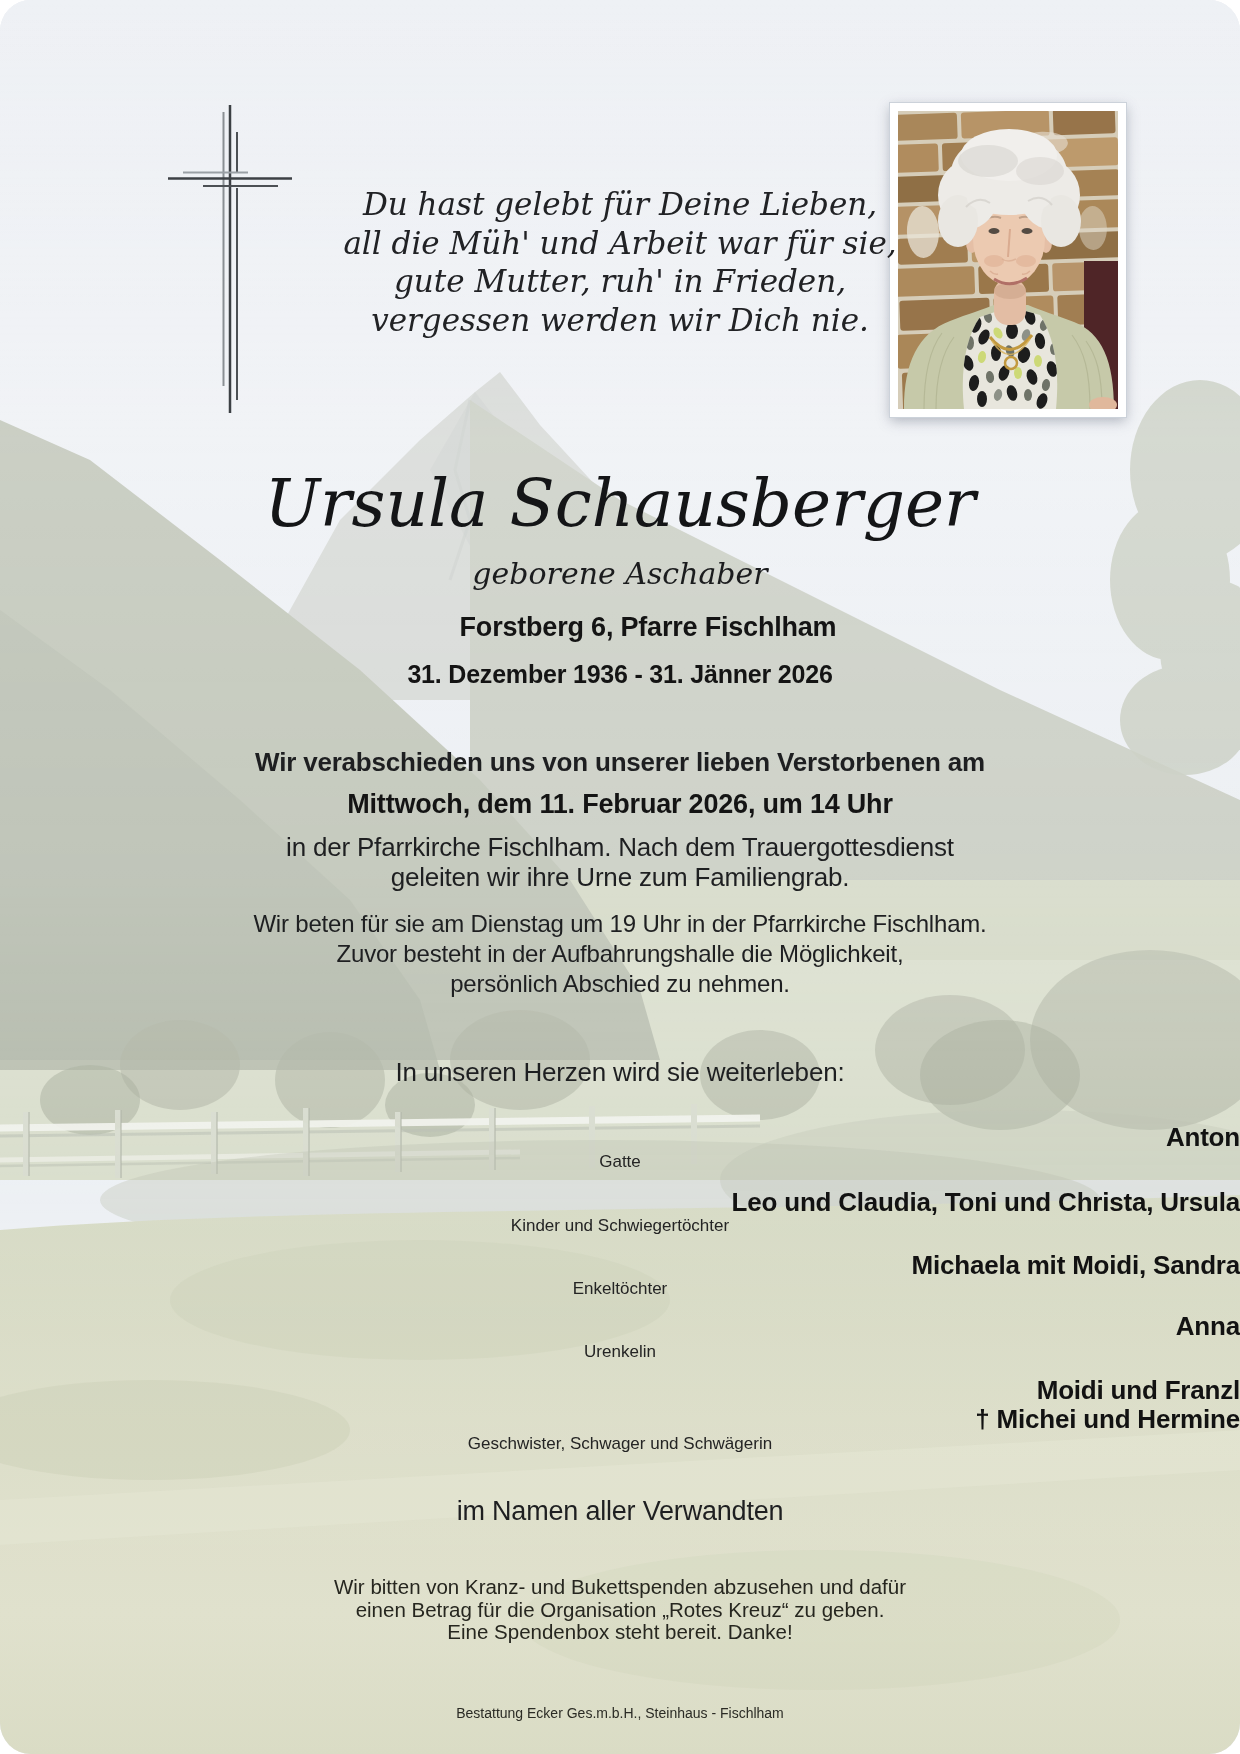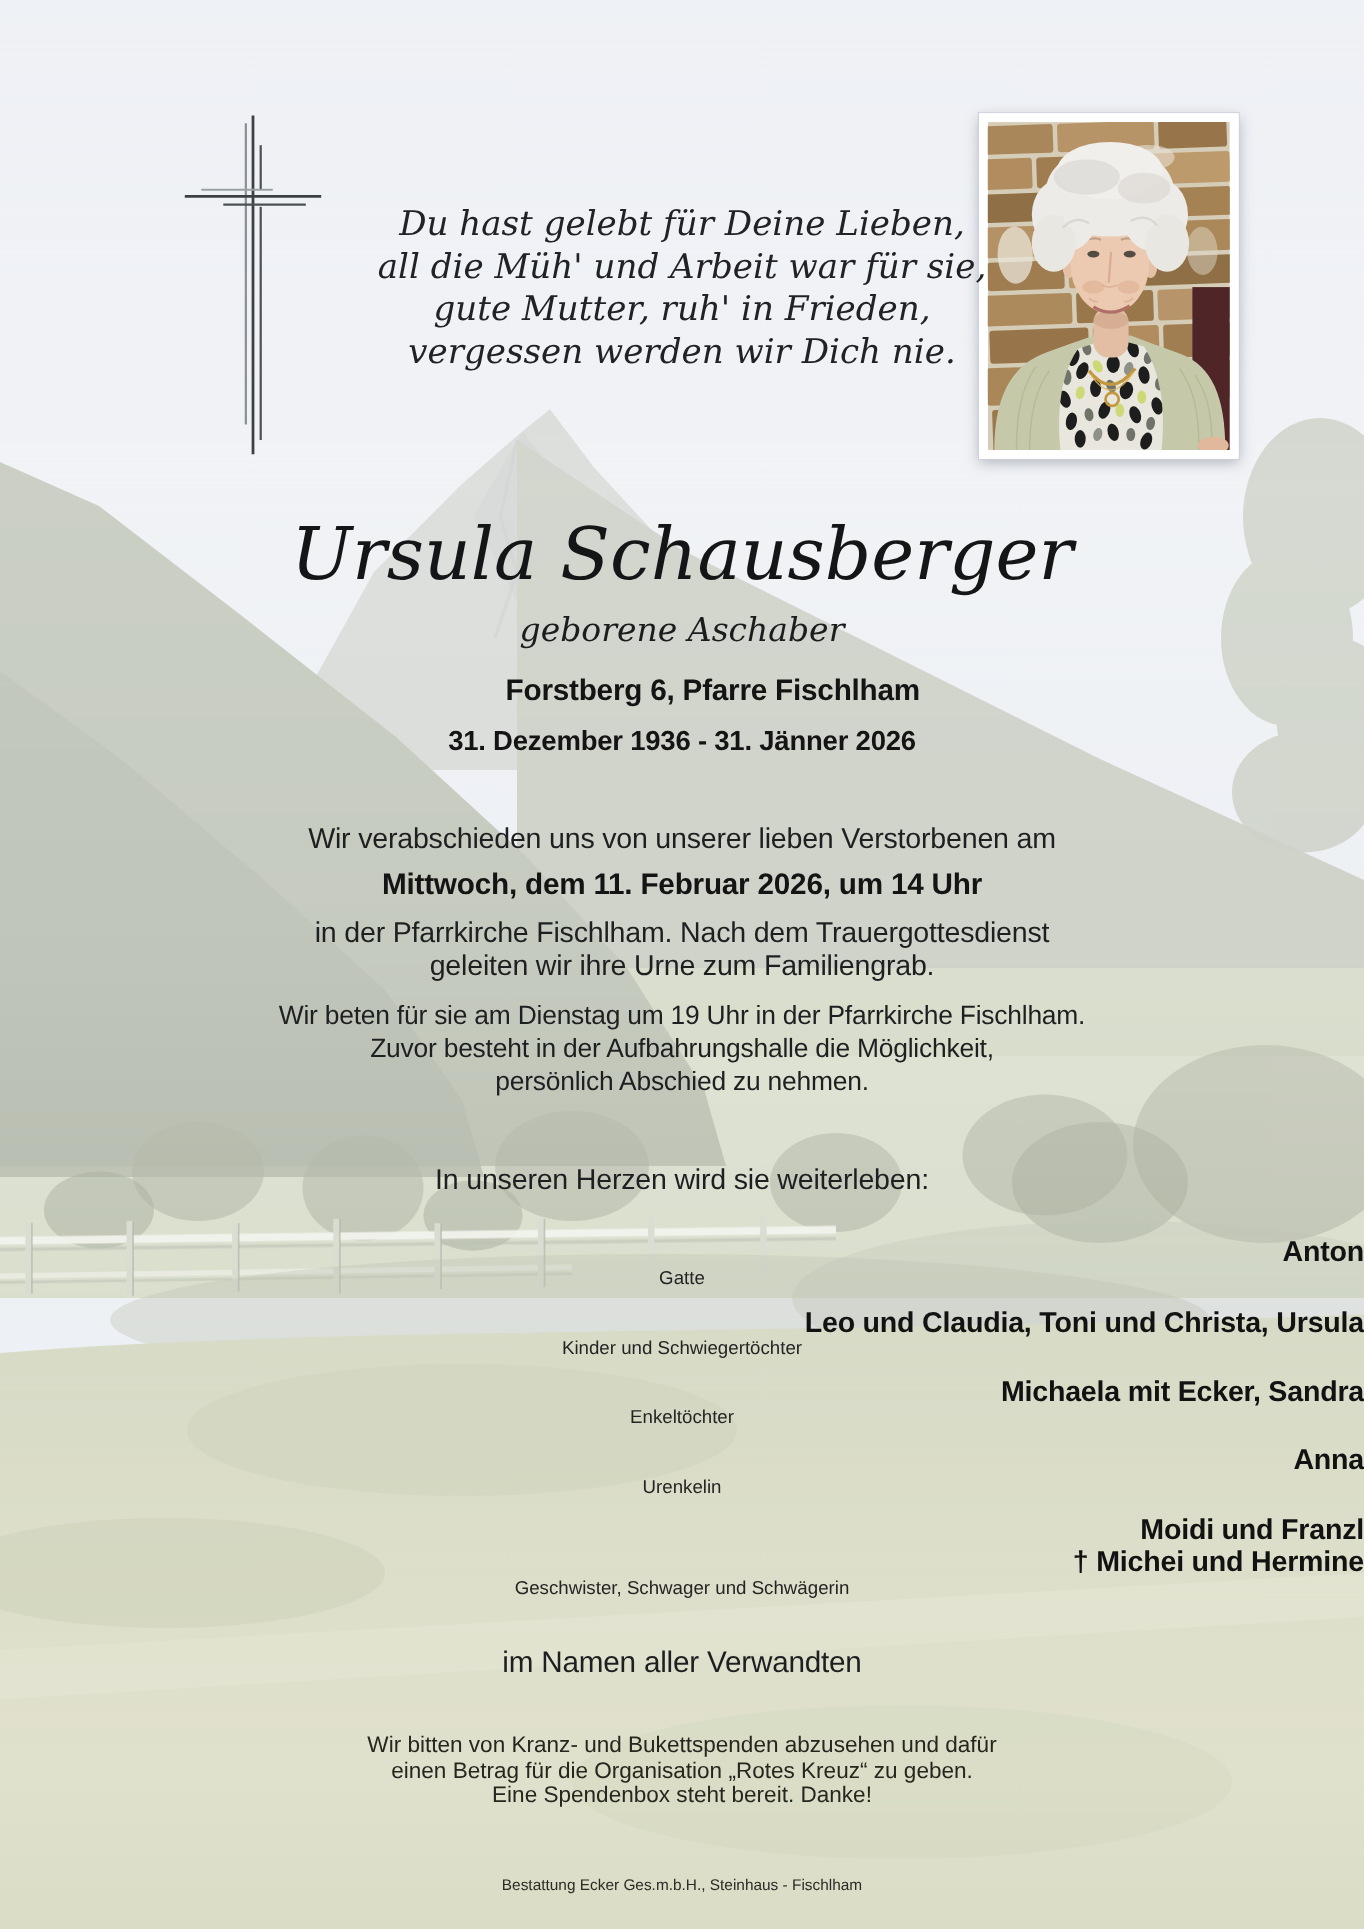--- a/index.html
+++ b/index.html
@@ -1,28 +1,28 @@
 <!DOCTYPE html>
 <html><head>
 <meta charset="utf-8">
 <style>
   html,body{margin:0;padding:0;background:#ffffff;}
   .page{position:relative;width:1240px;height:1754px;overflow:hidden;background:#e9edf2;
-        font-family:"Liberation Sans", sans-serif;}
+        font-family:"Liberation Sans", sans-serif;border-radius:31px;}
   .bg{position:absolute;left:0;top:0;width:1240px;height:1754px;}
   .cross{position:absolute;left:160px;top:100px;width:140px;height:330px;}
   .tc{position:absolute;left:0;width:1240px;text-align:center;color:#1e1f21;}
   .poem{top:185px;font-family:"DejaVu Serif", serif;font-style:italic;font-size:31px;
         line-height:38.5px;color:#212225;}
   .name{top:462px;font-family:"DejaVu Serif", serif;font-style:italic;font-size:66px;
         line-height:84px;color:#141517;}
   .maiden{top:556px;font-family:"DejaVu Serif", serif;font-style:italic;font-size:30px;color:#1b1c1e;}
   .address{top:612px;font-size:27px;font-weight:bold;letter-spacing:-0.2px;color:#141414;margin-left:28px;}
   .dates{top:660px;font-size:25px;font-weight:bold;letter-spacing:-0.2px;color:#141414;}
-  .p1{top:747px;font-size:26px;letter-spacing:-0.2px;}
+  .p1{top:747px;font-size:26px;letter-spacing:-0.2px;font-weight:bold;}
   .pdate{top:789px;font-size:27px;font-weight:bold;letter-spacing:-0.2px;color:#141414;}
   .p2{top:832px;font-size:26px;line-height:30px;letter-spacing:-0.2px;}
   .p3{top:909px;font-size:24px;line-height:30px;letter-spacing:-0.2px;}
   .heading{top:1057px;font-size:26px;letter-spacing:-0.2px;}
   .fam-n{position:absolute;left:0;width:1240px;text-align:right;font-size:26px;font-weight:bold;
          letter-spacing:-0.2px;color:#121212;}
   .fam-r{position:absolute;left:0;width:1240px;text-align:center;font-size:17px;color:#242424;}
   .closing{top:1496px;font-size:27px;letter-spacing:-0.2px;}
   .donation{top:1576px;font-size:20.5px;line-height:22.5px;color:#26261f;}
   .footer{top:1705px;font-size:14px;color:#2b2b25;}
@@ -282,21 +282,21 @@
   </div>
 
   <div class="tc heading">In unseren Herzen wird sie weiterleben:</div>
 
   <div class="fam-n" style="top:1122px">Anton</div>
   <div class="fam-r" style="top:1152px">Gatte</div>
 
   <div class="fam-n" style="top:1187px">Leo und Claudia, Toni und Christa, Ursula</div>
   <div class="fam-r" style="top:1216px">Kinder und Schwiegertöchter</div>
 
-  <div class="fam-n" style="top:1250px">Michaela mit Ecker, Sandra</div>
+  <div class="fam-n" style="top:1250px">Michaela mit Moidi, Sandra</div>
   <div class="fam-r" style="top:1279px">Enkeltöchter</div>
 
   <div class="fam-n" style="top:1311px">Anna</div>
   <div class="fam-r" style="top:1342px">Urenkelin</div>
 
   <div class="fam-n" style="top:1375px">Moidi und Franzl</div>
   <div class="fam-n" style="top:1404px">† Michei und Hermine</div>
   <div class="fam-r" style="top:1434px">Geschwister, Schwager und Schwägerin</div>
 
   <div class="tc closing">im Namen aller Verwandten</div>

